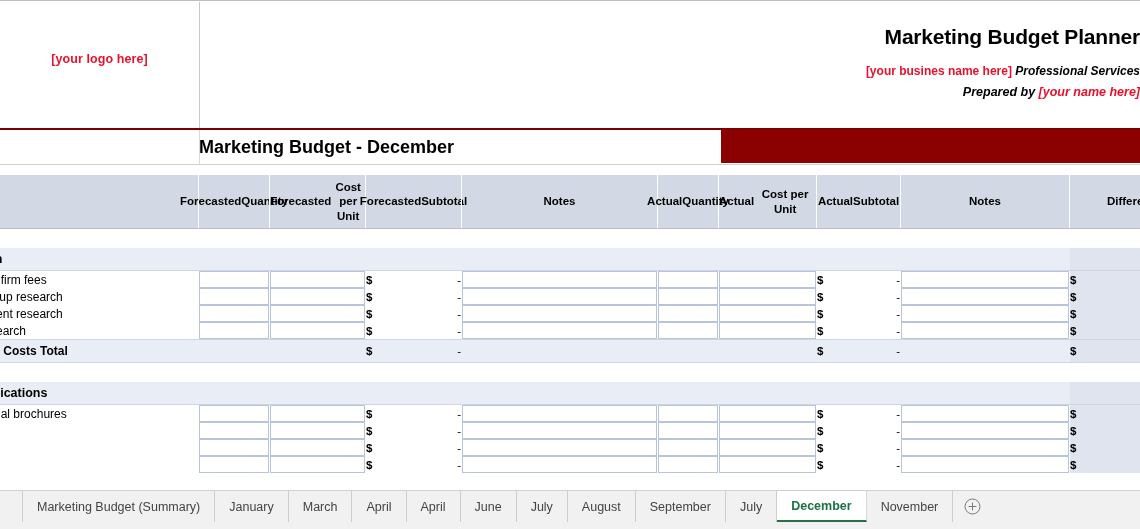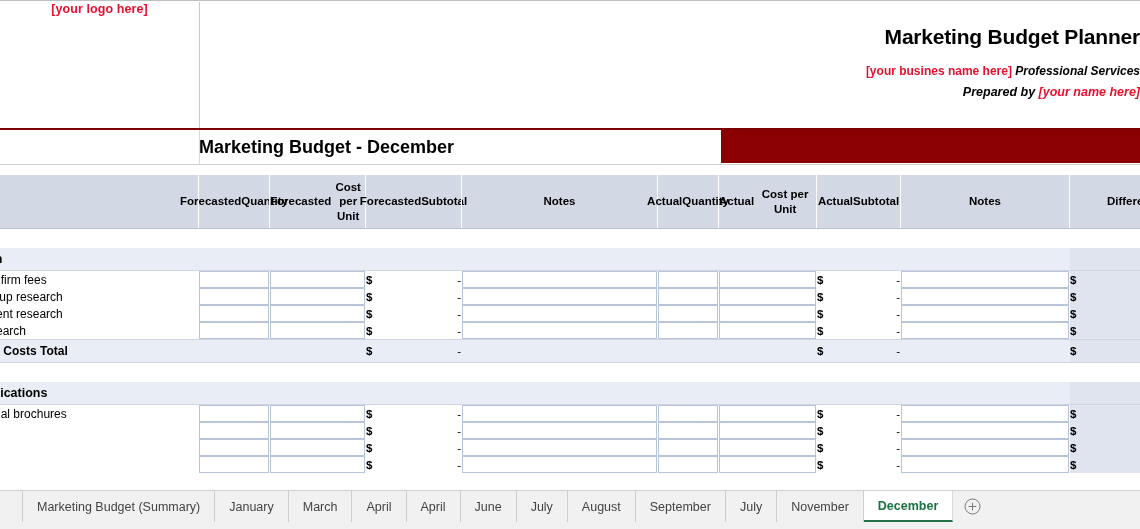--- a/index.html
+++ b/index.html
@@ -10,21 +10,21 @@
     font-size:12px;color:#000;
     position:relative;
   }
   .sheet{position:absolute;left:0;top:0;width:1140px;height:490px;overflow:hidden;background:#fff;}
 
   
   .banner{position:absolute;left:0;top:0;width:1140px;height:128px;background:#fff;
           border-top:1px solid #bfbfbf;box-sizing:border-box;}
   .banner-divider{position:absolute;left:199px;top:1px;width:1px;height:127px;background:#c8c8c8;}
   .logo-cell{position:absolute;left:0;top:1px;width:199px;height:114px;display:flex;
-             align-items:flex-start;justify-content:center;}
+             align-items:center;justify-content:center;}
   .logo-text{color:#e8112d;font-weight:bold;font-size:12.5px;letter-spacing:.1px;}
   .title-block{position:absolute;left:205px;top:1px;width:935px;height:127px;
                text-align:right;padding-right:0px;box-sizing:border-box;}
   .main-title{font-size:21px;font-weight:bold;line-height:1;margin-top:24px;
               white-space:nowrap;letter-spacing:-.2px;}
   .sub-line1{margin-top:17px;font-size:12px;font-weight:bold;white-space:nowrap;}
   .sub-line1 .biz{color:#e8112d;font-style:normal;}
   .sub-line1 .prof{color:#000;font-style:italic;}
   .sub-line2{margin-top:7px;font-size:12.5px;font-weight:bold;font-style:italic;white-space:nowrap;}
   .sub-line2 .nm{color:#e8112d;}
@@ -379,22 +379,22 @@
       <div class="tab">Marketing Budget (Summary)</div>
       <div class="tab">January</div>
       <div class="tab">March</div>
       <div class="tab">April</div>
       <div class="tab">April</div>
       <div class="tab">June</div>
       <div class="tab">July</div>
       <div class="tab">August</div>
       <div class="tab">September</div>
       <div class="tab">July</div>
+      <div class="tab active">December</div>
       <div class="tab">November</div>
-      <div class="tab active">December</div>
       <div class="addbtn">
         <svg width="17" height="17" viewBox="0 0 17 17">
           <circle cx="8.5" cy="8.5" r="7.5" fill="none" stroke="#7a7a7a" stroke-width="1"></circle>
           <path d="M8.5 4.6v7.8M4.6 8.5h7.8" stroke="#7a7a7a" stroke-width="1"></path>
         </svg>
       </div>
     </div>
 </div>
 
 </body></html>

